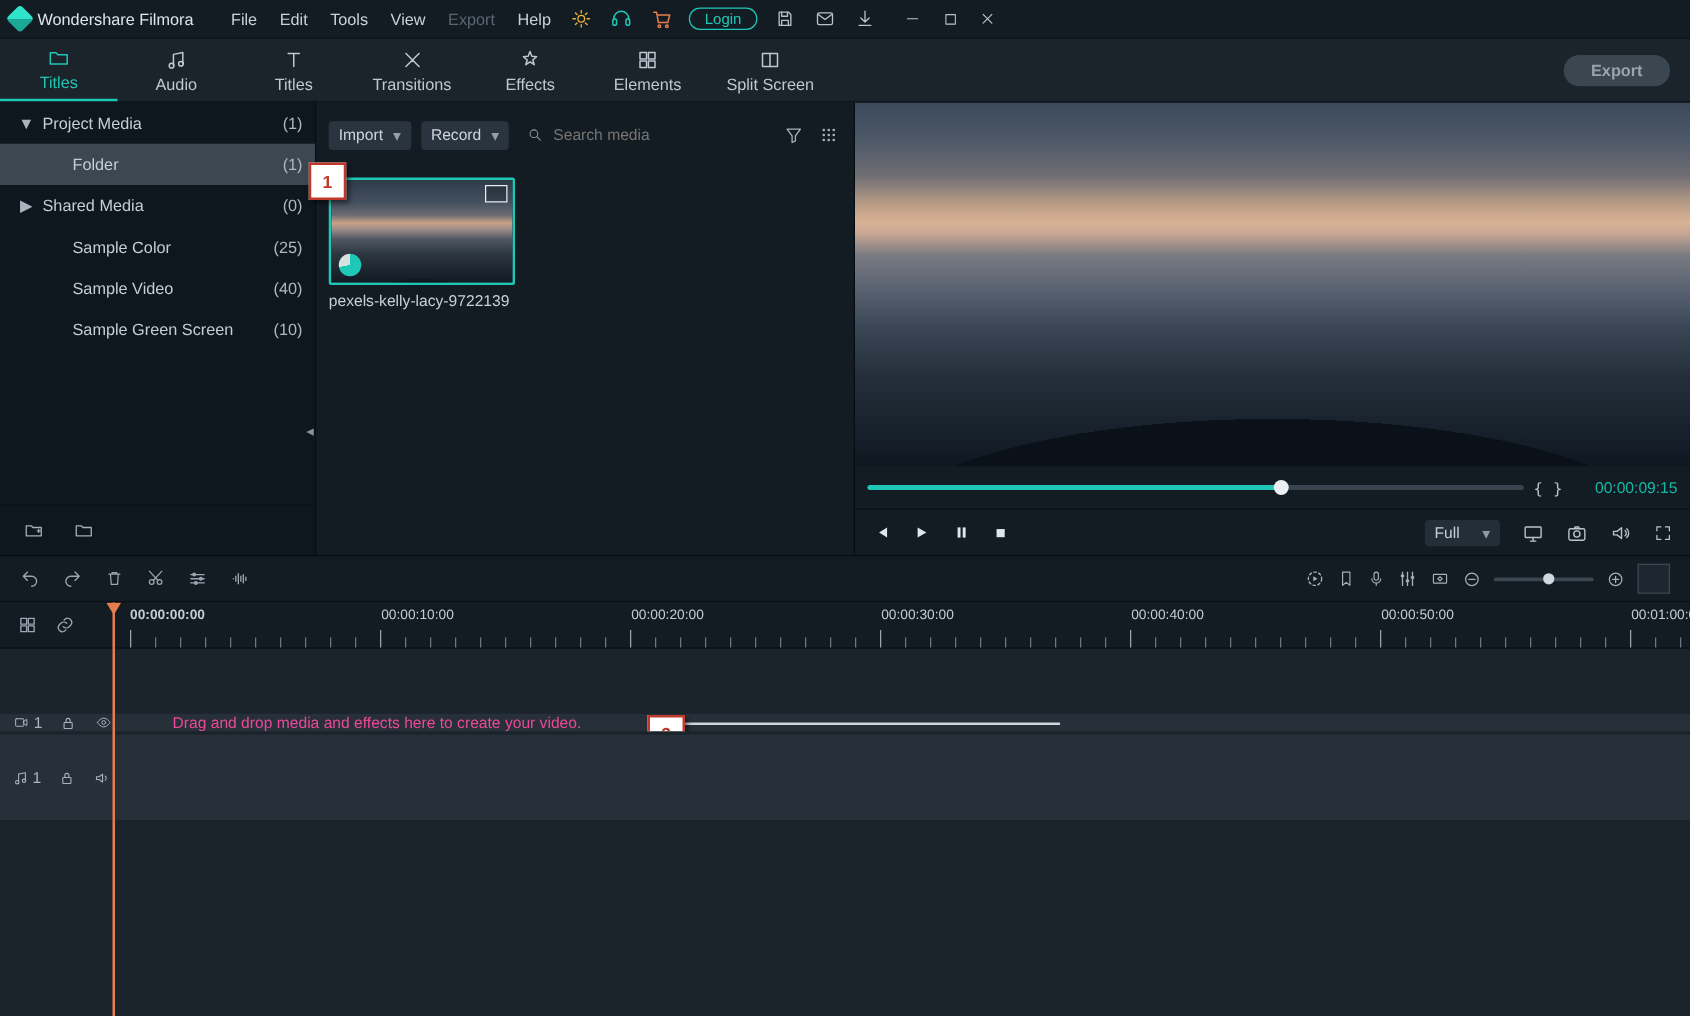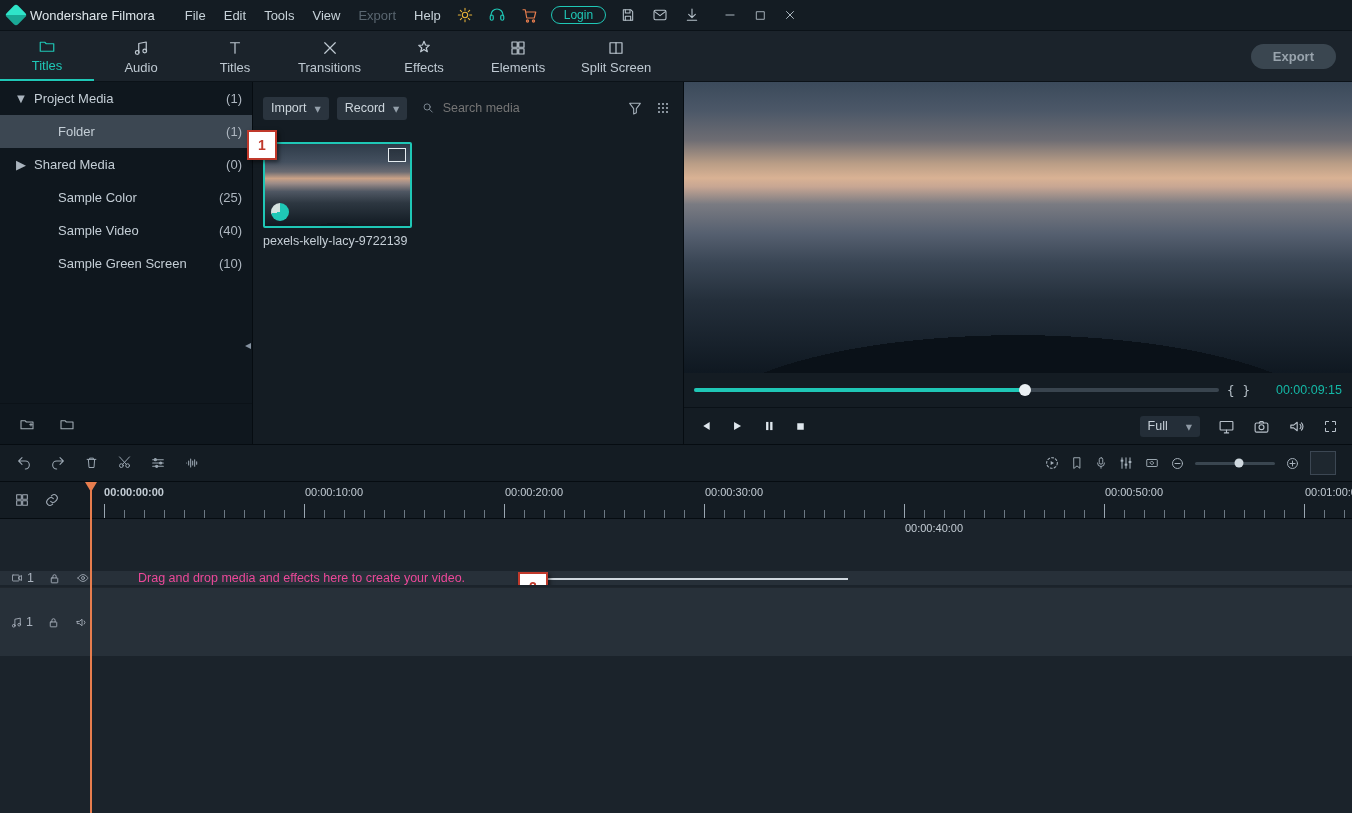--- a/index.html
+++ b/index.html
@@ -583,21 +583,21 @@
           <div class="tick big" style="left: 600px;"></div>
           <div class="tick" style="left: 620px;"></div>
           <div class="tick" style="left: 640px;"></div>
           <div class="tick" style="left: 660px;"></div>
           <div class="tick" style="left: 680px;"></div>
           <div class="tick" style="left: 700px;"></div>
           <div class="tick" style="left: 720px;"></div>
           <div class="tick" style="left: 740px;"></div>
           <div class="tick" style="left: 760px;"></div>
           <div class="tick" style="left: 780px;"></div>
-          <div class="label" style="left: 830px; margin-top: 36px;">00:00:40:00</div>
+          <div class="label" style="left: 830px;">00:00:40:00</div>
           <div class="tick big" style="left: 800px;"></div>
           <div class="tick" style="left: 820px;"></div>
           <div class="tick" style="left: 840px;"></div>
           <div class="tick" style="left: 860px;"></div>
           <div class="tick" style="left: 880px;"></div>
           <div class="tick" style="left: 900px;"></div>
           <div class="tick" style="left: 920px;"></div>
           <div class="tick" style="left: 940px;"></div>
           <div class="tick" style="left: 960px;"></div>
           <div class="tick" style="left: 980px;"></div>

